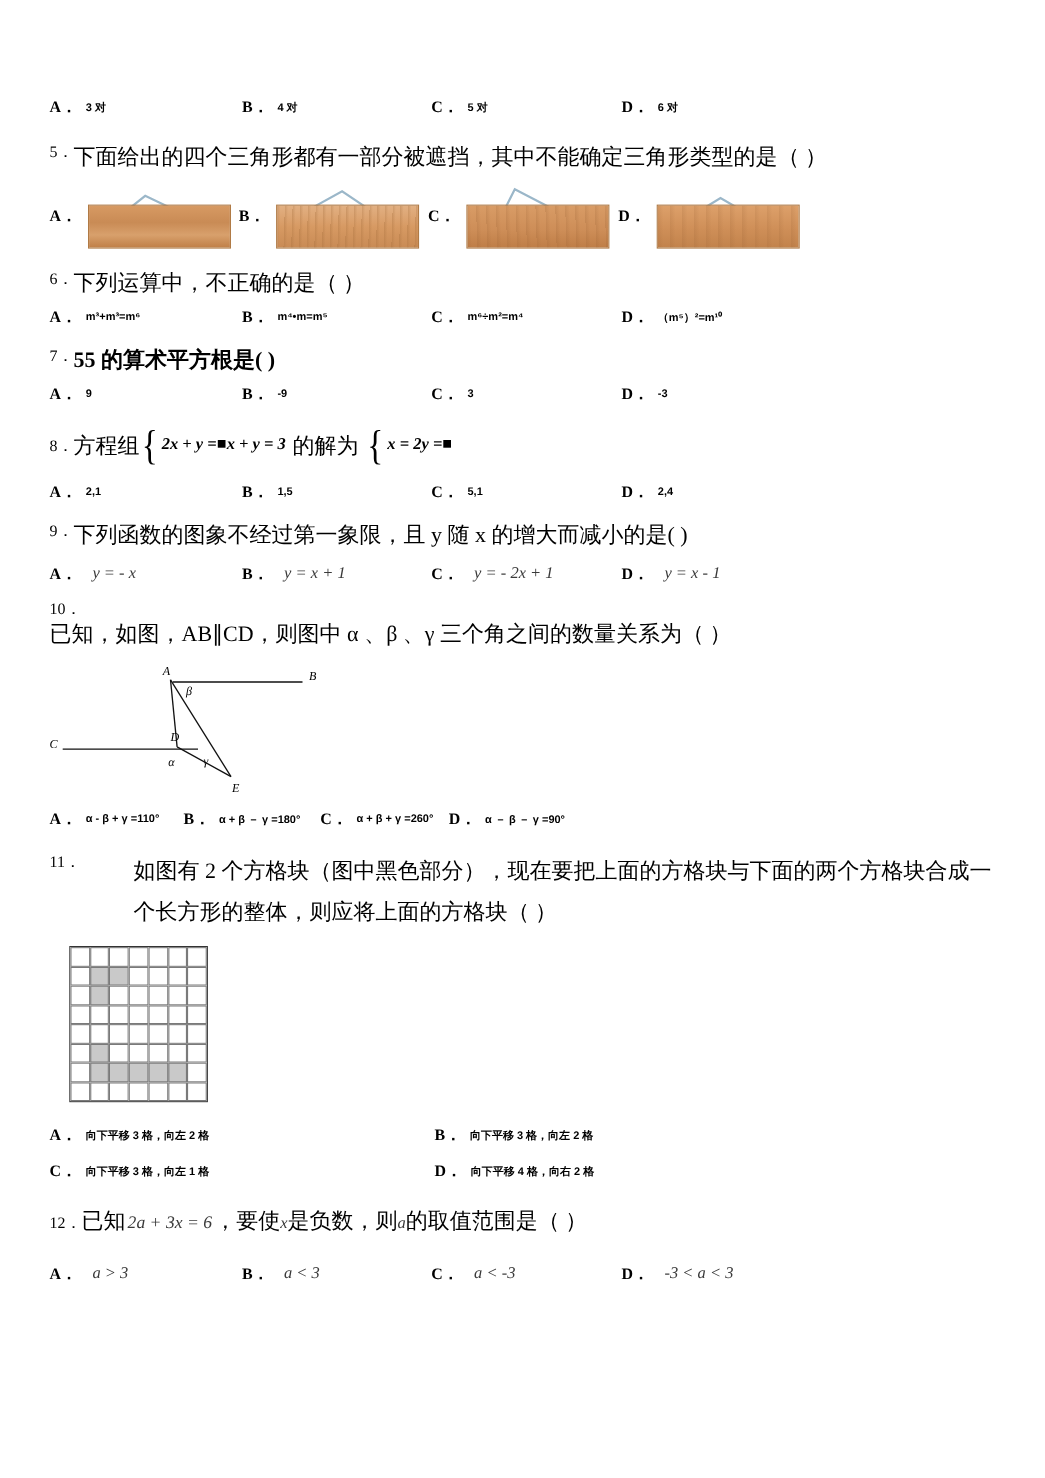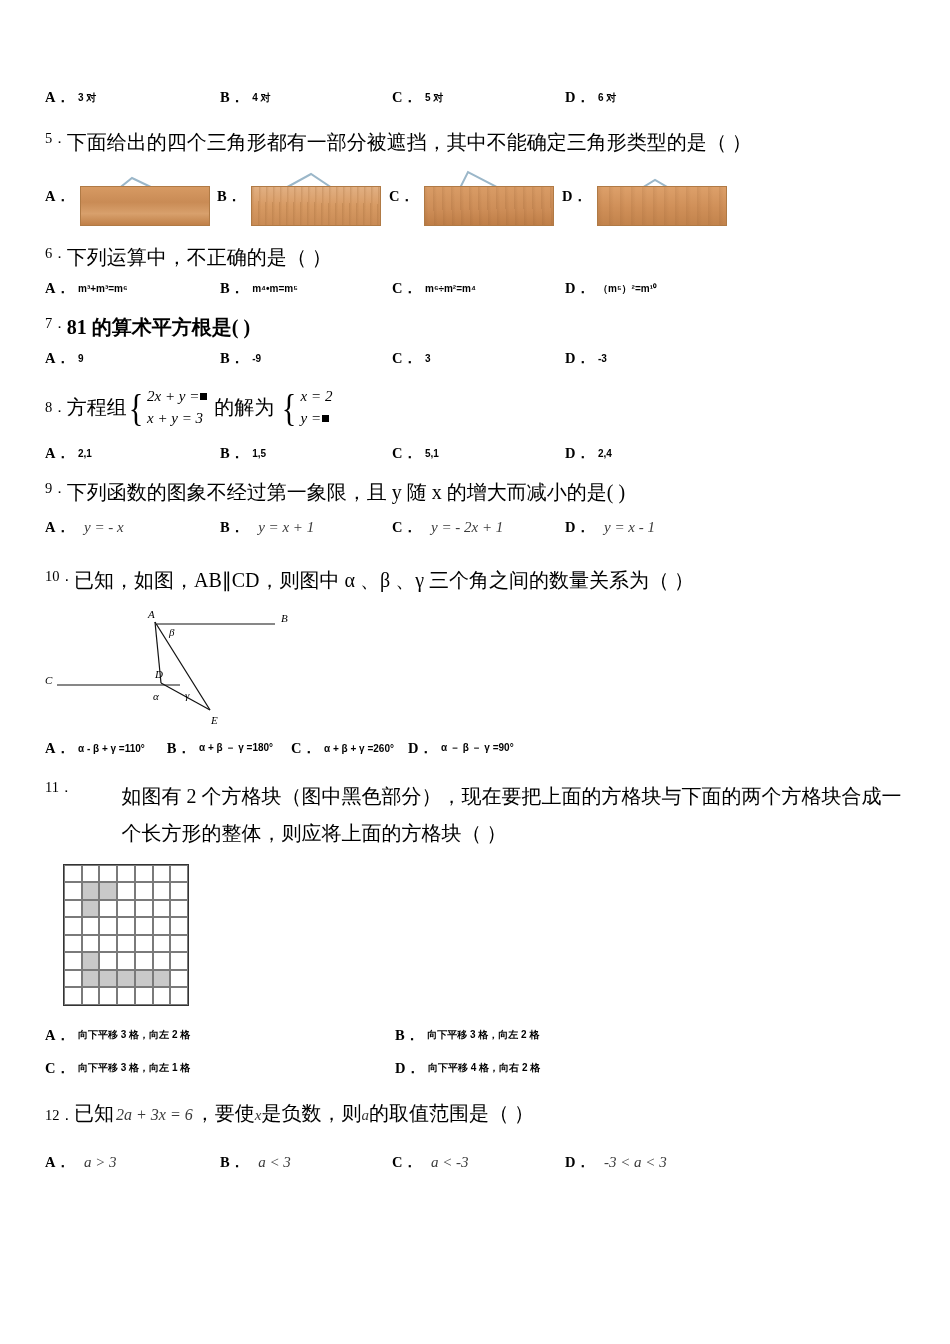--- a/index.html
+++ b/index.html
@@ -120,26 +120,27 @@
     display: inline-block;
     transform: scaleX(0.8);
   }
   .sys {
     display: inline-flex;
     align-items: center;
     vertical-align: middle;
   }
   .sys-lines {
     display: inline-flex;
-    flex-direction: column;
+    flex-direction: row;
     font-family: "Liberation Serif", serif;
     font-style: italic;
     font-size: 15px;
     line-height: 1.45;
     padding-left: 2px;
+    font-weight: bold;
   }
   .blk {
     display: inline-block;
     width: 7px;
     height: 7px;
     background: #000;
     vertical-align: 1px;
     margin: 0 1px;
   }
   .fnopt {
@@ -241,21 +242,21 @@
       <span class="opt-text">m⁶÷m²=m⁴</span>
     </div>
     <div class="opt">
       <span class="opt-label">D．</span>
       <span class="opt-text">（m⁵）²=m¹⁰</span>
     </div>
   </div>
 
   <div class="row" style="margin-top:16px;">
     <span class="qnum">7．</span>
-    <span class="qtext" style="font-weight:bold;">81 的算术平方根是(   )</span>
+    <span class="qtext" style="font-weight:bold;">55 的算术平方根是(   )</span>
   </div>
   <div class="opt-row" style="margin-top:8px;">
     <div class="opt" style="width:175px;">
       <span class="opt-label">A．</span>
       <span class="opt-text">9</span>
     </div>
     <div class="opt" style="width:172px;">
       <span class="opt-label">B．</span>
       <span class="opt-text">-9</span>
     </div>
@@ -323,21 +324,21 @@
     <div class="opt" style="width:173px;">
       <span class="opt-label" style="margin-right:14px;">C．</span>
       <span class="fnopt">y = - 2x + 1</span>
     </div>
     <div class="opt">
       <span class="opt-label" style="margin-right:14px;">D．</span>
       <span class="fnopt">y = x - 1</span>
     </div>
   </div>
 
-  <div class="row" style="margin-top:30px;">
+  <div class="row" style="margin-top:13px;flex-direction:column;">
     <span class="qnum">10．</span>
     <span class="qtext">已知，如图，AB∥CD，则图中 α 、β 、γ 三个角之间的数量关系为（    ）</span>
   </div>
 
   <div style="margin-top:6px; margin-left:0;">
     <svg width="280" height="135" viewBox="0 0 280 135">
 
       <line x1="112" y1="24" x2="230" y2="24" stroke="#111" stroke-width="1.2"></line>
 
       <line x1="12" y1="85" x2="135" y2="85" stroke="#111" stroke-width="1.2"></line>

